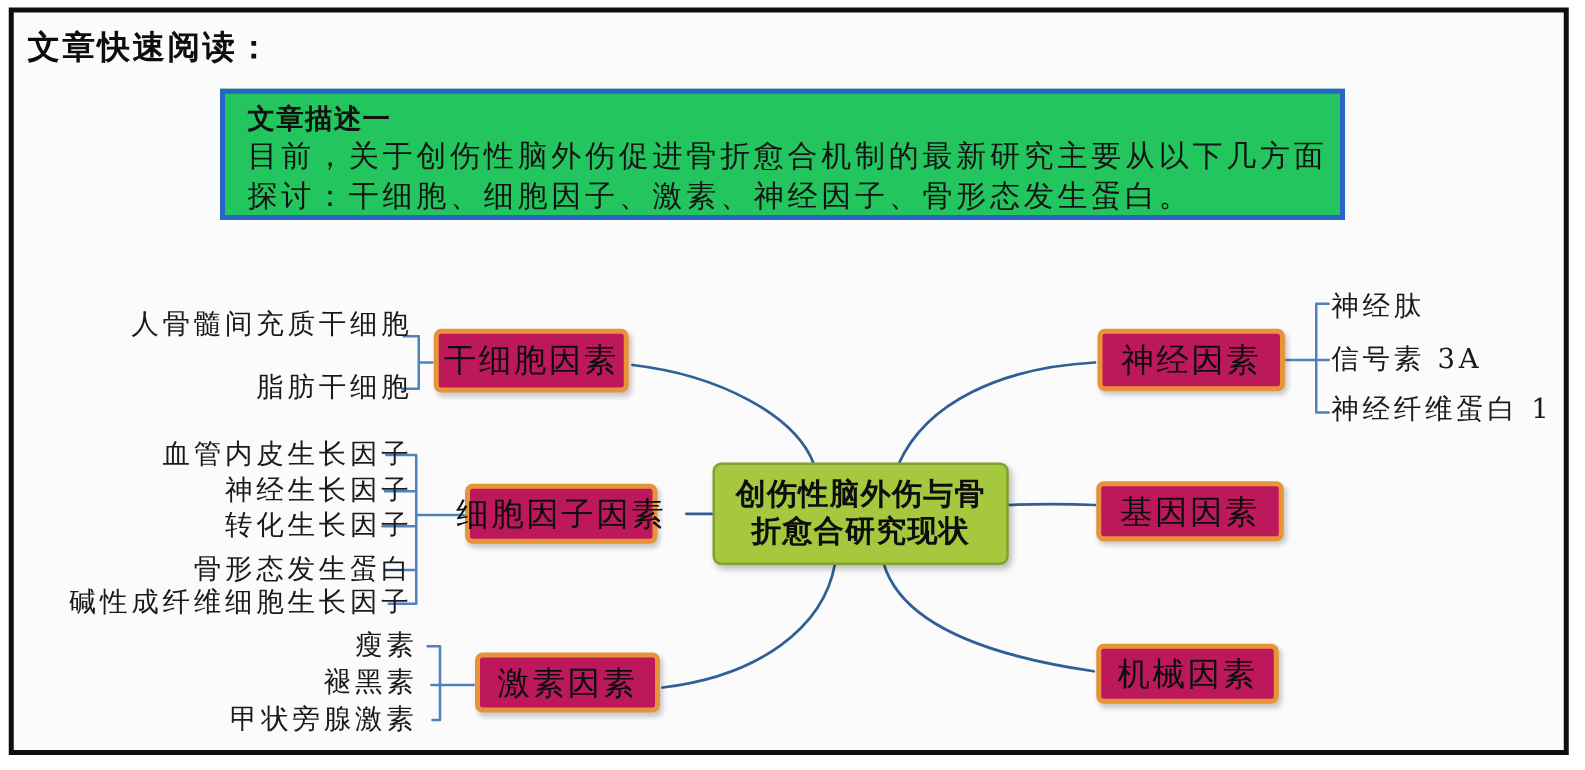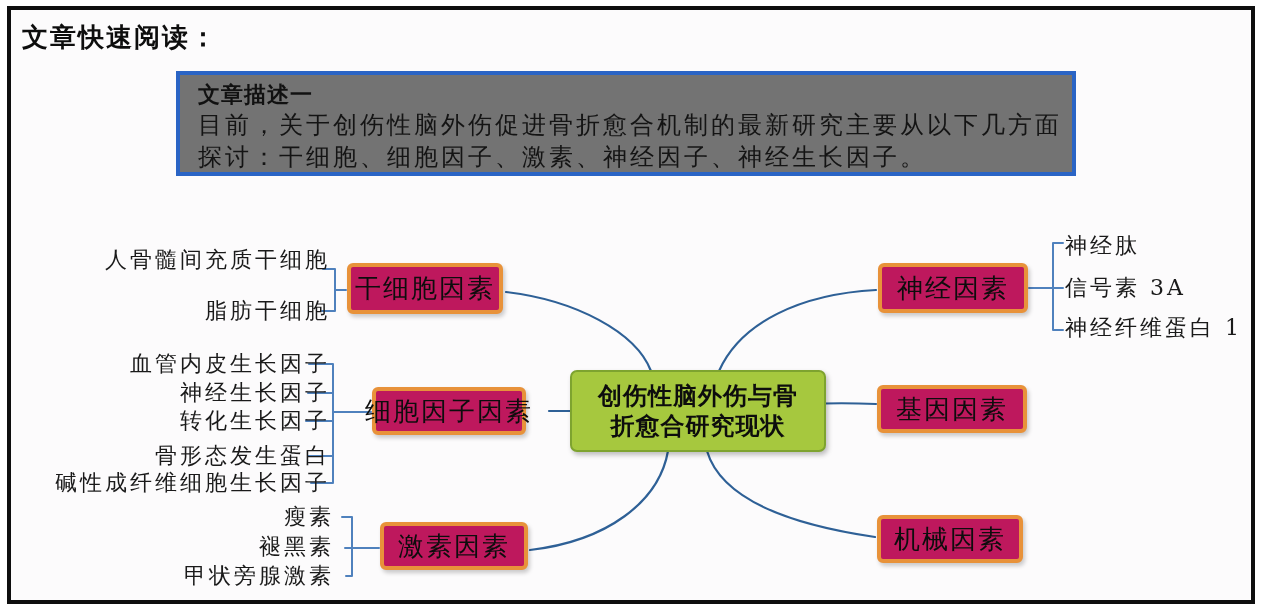--- a/index.html
+++ b/index.html
@@ -11,34 +11,34 @@
   .frame{
     position:absolute;left:7px;top:6px;width:1248px;height:598px;
     border:4px solid #0e0e0e;background:#fcfbfc;box-sizing:border-box;
   }
   .page-title{
     position:absolute;left:22px;top:20px;font-size:26px;font-weight:bold;
     letter-spacing:2px;color:#0d0d0d;
   }
   .desc-box{
     position:absolute;left:176px;top:71px;width:900px;height:105px;
-    border:4px solid #2a64c5;background:#737373;box-sizing:border-box;
+    border:4px solid #2a64c5;background:#22c55e;box-sizing:border-box;
     padding:6px 18px 0 18px;
   }
   .desc-heading{
     font-size:22px;font-weight:bold;letter-spacing:1px;line-height:28px;
   }
   .desc-line{
     font-family:"DejaVu Serif","Liberation Serif",serif;
     font-size:24px;letter-spacing:3px;line-height:32px;color:#141414;
     white-space:nowrap;
   }
   svg.connectors{position:absolute;left:0;top:0;width:1268px;height:616px;}
   .root-node{
-    position:absolute;left:570px;top:370px;width:256px;height:82px;
+    position:absolute;left:570px;top:370px;width:237px;height:82px;
     background:#a6c83e;border:2px solid #7ea32f;border-radius:7px;
     box-shadow:2px 3px 5px rgba(0,0,0,0.25);
     display:flex;flex-direction:column;align-items:center;justify-content:center;
     font-size:24px;font-weight:bold;letter-spacing:1px;color:#0d0d0d;
     line-height:30px;box-sizing:border-box;
   }
   .factor-node{
     position:absolute;background:#be185d;border:4px solid #e8923a;border-radius:6px;
     box-shadow:2px 3px 4px rgba(0,0,0,0.2);
     display:flex;align-items:center;justify-content:center;
@@ -63,21 +63,21 @@
 </head>
 <body>
 
 <div class="frame"></div>
 
 <div class="page-title">文章快速阅读：</div>
 
 <div class="desc-box">
   <div class="desc-heading">文章描述一</div>
   <div class="desc-line">目前，关于创伤性脑外伤促进骨折愈合机制的最新研究主要从以下几方面</div>
-  <div class="desc-line">探讨：干细胞、细胞因子、激素、神经因子、神经生长因子。</div>
+  <div class="desc-line">探讨：干细胞、细胞因子、激素、神经因子、骨形态发生蛋白。</div>
 </div>
 
 <svg class="connectors" viewBox="0 0 1268 616">
 
   <g stroke="#2e6096" stroke-width="2.2" fill="none" stroke-linecap="round">
     <path d="M 651 371 C 636 332 575 300 506 292"></path>
     <path d="M 570 411 L 549 411"></path>
     <path d="M 668 451 C 659 502 607 541 530 550"></path>
     <path d="M 719 371 C 741 322 801 294 876 290"></path>
     <path d="M 807 404 C 830 403 853 403 876 404"></path>

